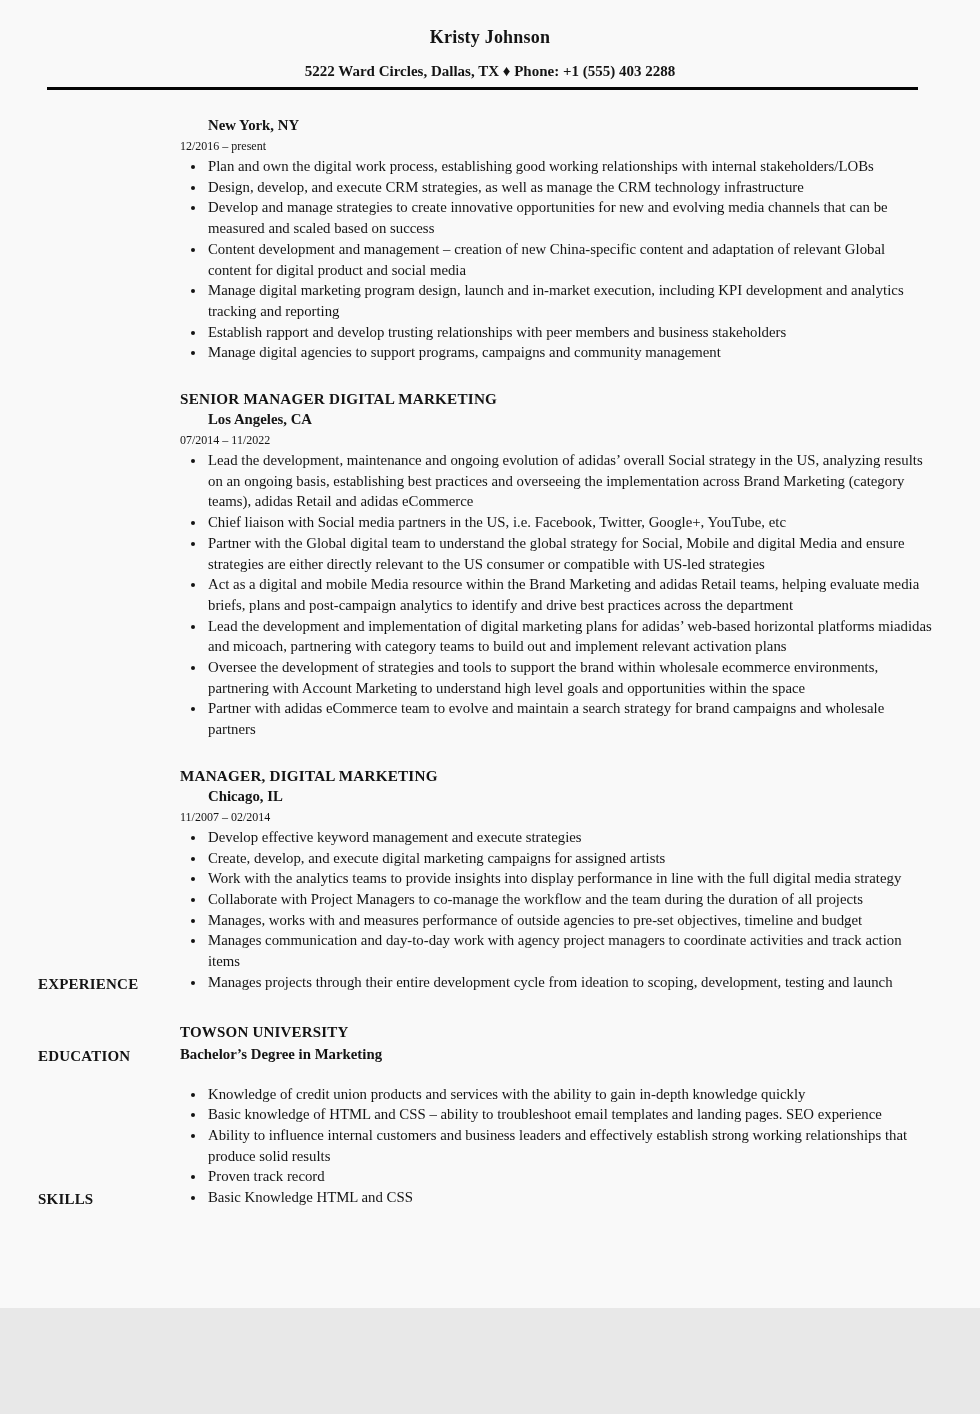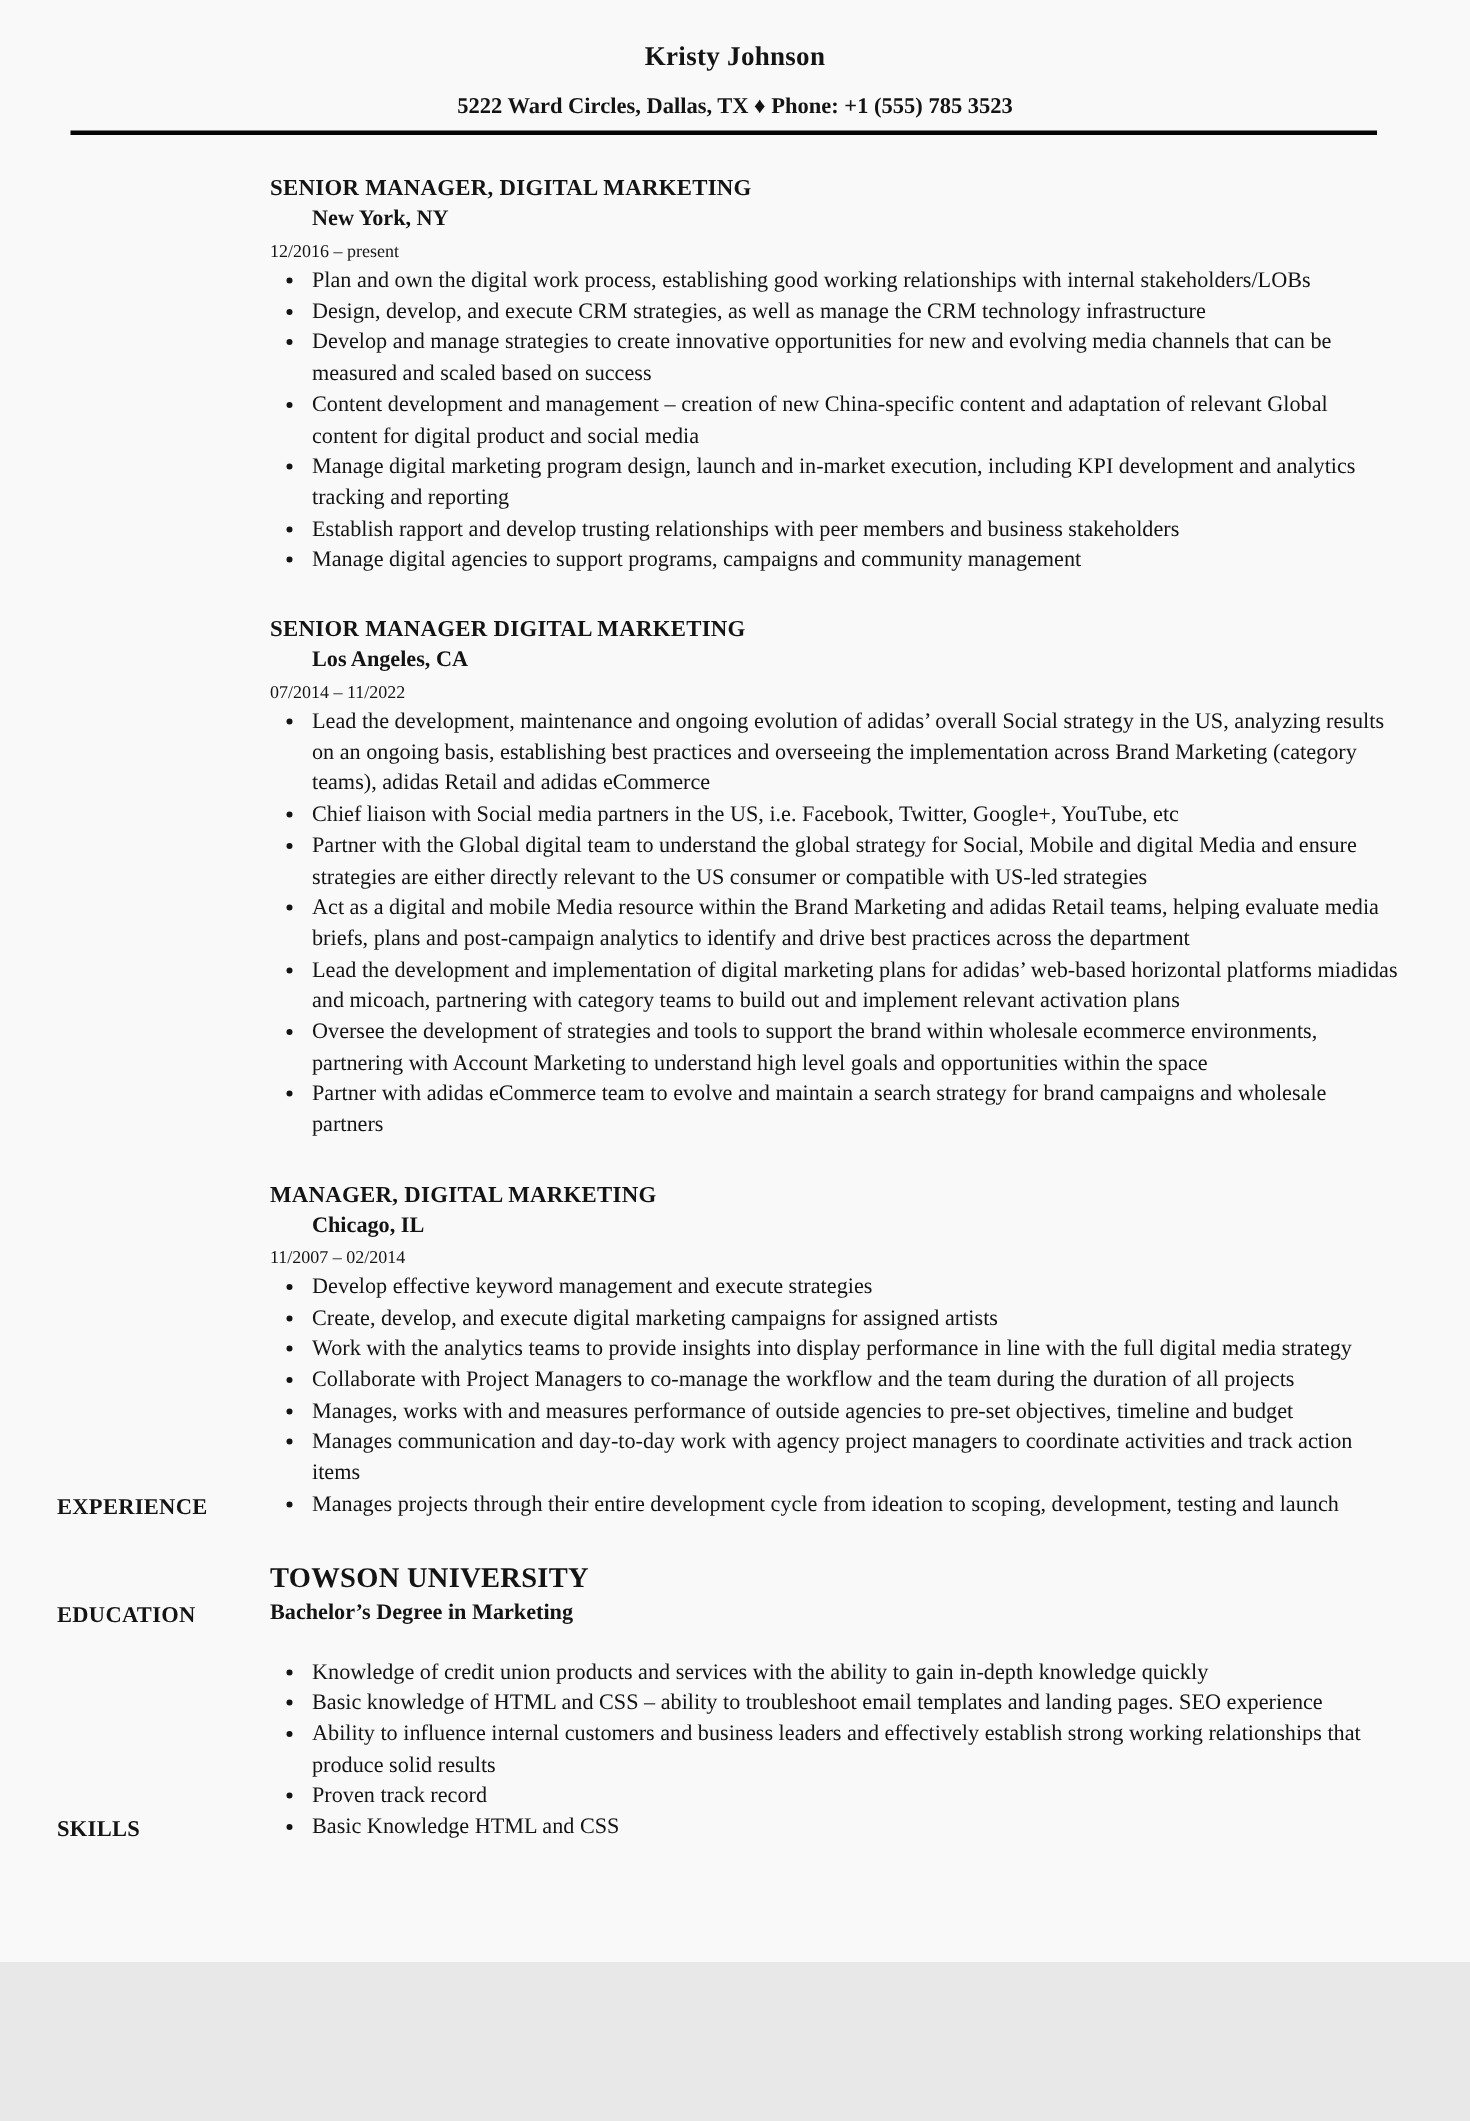--- a/index.html
+++ b/index.html
@@ -71,21 +71,21 @@
     margin: 0;
     padding: 0 0 0 26px;
     list-style: disc outside;
   }
   ul.bullets li {
     font-size: 14.8px;
     line-height: 20.7px;
     padding-left: 2px;
   }
   .school-name {
-    font-size: 19px;
+    font-size: 15px;
     font-weight: bold;
     line-height: 22px;
     letter-spacing: 0.2px;
   }
   .degree {
     font-size: 14.8px;
     font-weight: bold;
     line-height: 22px;
   }
   .watermark {
@@ -102,29 +102,28 @@
     pointer-events: none;
   }
 </style>
 </head>
 <body>
 
 <div class="page">
 
   <header>
     <h1 class="person-name">Kristy Johnson</h1>
-    <div class="contact-line">5222 Ward Circles, Dallas, TX ♦ Phone: +1 (555) 785 3523</div>
+    <div class="contact-line">5222 Ward Circles, Dallas, TX ♦ Phone: +1 (555) 403 2288</div>
     <hr class="rule">
   </header>
 
   <section class="row row-experience">
     <div class="section-label">EXPERIENCE</div>
     <div class="section-content" id="experience-content">
   <article class="job">
-    <h2 class="job-title">SENIOR MANAGER, DIGITAL MARKETING</h2>
     <div class="job-location">New York, NY</div>
     <div class="job-dates">12/2016 – present</div>
     <ul class="bullets">
             <li>Plan and own the digital work process, establishing good working relationships with internal stakeholders/LOBs</li>
             <li>Design, develop, and execute CRM strategies, as well as manage the CRM technology infrastructure</li>
             <li>Develop and manage strategies to create innovative opportunities for new and evolving media channels that can be measured and scaled based on success</li>
             <li>Content development and management – creation of new China-specific content and adaptation of relevant Global content for digital product and social media</li>
             <li>Manage digital marketing program design, launch and in-market execution, including KPI development and analytics tracking and reporting</li>
             <li>Establish rapport and develop trusting relationships with peer members and business stakeholders</li>
             <li>Manage digital agencies to support programs, campaigns and community management</li>

